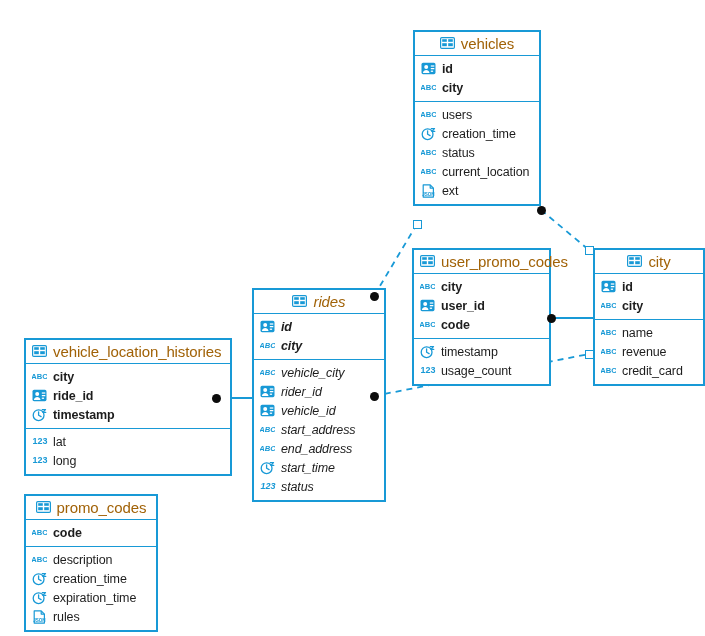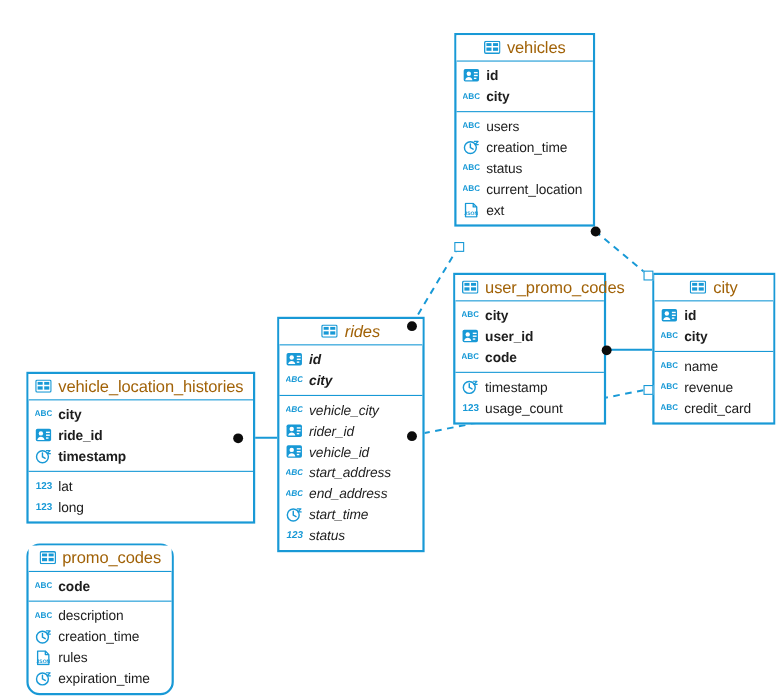--- a/index.html
+++ b/index.html
@@ -478,21 +478,21 @@
           <div class="field">
             <span class="ic">
               <svg width="16" height="12" viewBox="0 0 16 12">
                 <text x="8" y="9.2" text-anchor="middle" font-family="Liberation Sans, sans-serif" font-size="9" font-weight="bold" fill="#1899d6">123</text>
               </svg>
             </span>
             <span class="fname">long</span>
           </div>
         </div>
       </div>
-      <div class="tbl" style="left: 24px; top: 494px; width: 134px; border-radius: 12px;">
+      <div class="tbl" style="left: 24px; top: 494px; width: 134px;">
         <div class="tbl-header">
           <span class="ic">
             <svg width="15" height="12" viewBox="0 0 15 12">
               <rect x="0.6" y="0.6" width="13.8" height="10.8" rx="1.2" fill="none" stroke="#1899d6" stroke-width="1.2"></rect>
               <rect x="2.2" y="2.2" width="4.6" height="2.6" fill="#1899d6"></rect>
               <rect x="8.2" y="2.2" width="4.6" height="2.6" fill="#1899d6"></rect>
               <rect x="2.2" y="6.2" width="4.6" height="3.0" fill="#1899d6"></rect>
               <rect x="8.2" y="6.2" width="4.6" height="3.0" fill="#1899d6"></rect>
             </svg>
           </span>
@@ -523,36 +523,36 @@
                 <circle cx="6.6" cy="7.2" r="5.4" fill="none" stroke="#1899d6" stroke-width="1.3"></circle>
                 <path d="M6.6 3.8 L6.6 7.2 L9.1 8.6" fill="none" stroke="#1899d6" stroke-width="1.3" stroke-linecap="round"></path>
                 <path d="M10.2 1.6 L13.6 1.6 L10.8 4.4 L13.8 4.4" fill="none" stroke="#1899d6" stroke-width="1.1" stroke-linecap="round" stroke-linejoin="round"></path>
               </svg>
             </span>
             <span class="fname">creation_time</span>
           </div>
           <div class="field">
             <span class="ic">
               <svg width="15" height="14" viewBox="0 0 15 14">
+                <circle cx="6.6" cy="7.2" r="5.4" fill="none" stroke="#1899d6" stroke-width="1.3"></circle>
+                <path d="M6.6 3.8 L6.6 7.2 L9.1 8.6" fill="none" stroke="#1899d6" stroke-width="1.3" stroke-linecap="round"></path>
+                <path d="M10.2 1.6 L13.6 1.6 L10.8 4.4 L13.8 4.4" fill="none" stroke="#1899d6" stroke-width="1.1" stroke-linecap="round" stroke-linejoin="round"></path>
+              </svg>
+            </span>
+            <span class="fname">expiration_time</span>
+          </div>
+          <div class="field">
+            <span class="ic">
+              <svg width="15" height="14" viewBox="0 0 15 14">
                 <path d="M2.2 0.9 h7.0 l3.2 3.2 v9.0 h-10.2 z" fill="none" stroke="#1899d6" stroke-width="1.2" stroke-linejoin="round"></path>
                 <path d="M9.2 0.9 v3.2 h3.2" fill="none" stroke="#1899d6" stroke-width="1.2" stroke-linejoin="round"></path>
                 <text x="7.4" y="11.6" text-anchor="middle" font-family="Liberation Sans, sans-serif" font-size="4.6" font-weight="bold" fill="#1899d6">JSON</text>
               </svg>
             </span>
             <span class="fname">rules</span>
-          </div>
-          <div class="field">
-            <span class="ic">
-              <svg width="15" height="14" viewBox="0 0 15 14">
-                <circle cx="6.6" cy="7.2" r="5.4" fill="none" stroke="#1899d6" stroke-width="1.3"></circle>
-                <path d="M6.6 3.8 L6.6 7.2 L9.1 8.6" fill="none" stroke="#1899d6" stroke-width="1.3" stroke-linecap="round"></path>
-                <path d="M10.2 1.6 L13.6 1.6 L10.8 4.4 L13.8 4.4" fill="none" stroke="#1899d6" stroke-width="1.1" stroke-linecap="round" stroke-linejoin="round"></path>
-              </svg>
-            </span>
-            <span class="fname">expiration_time</span>
           </div>
         </div>
       </div>
     </div>
 
   <div id="markers-layer">
       <div class="dot" style="left: 536.5px; top: 205.5px;"></div>
       <div class="sq" style="left: 584.5px; top: 245.5px;"></div>
       <div class="sq" style="left: 412.5px; top: 219.5px;"></div>
       <div class="dot" style="left: 369.5px; top: 291.5px;"></div>

